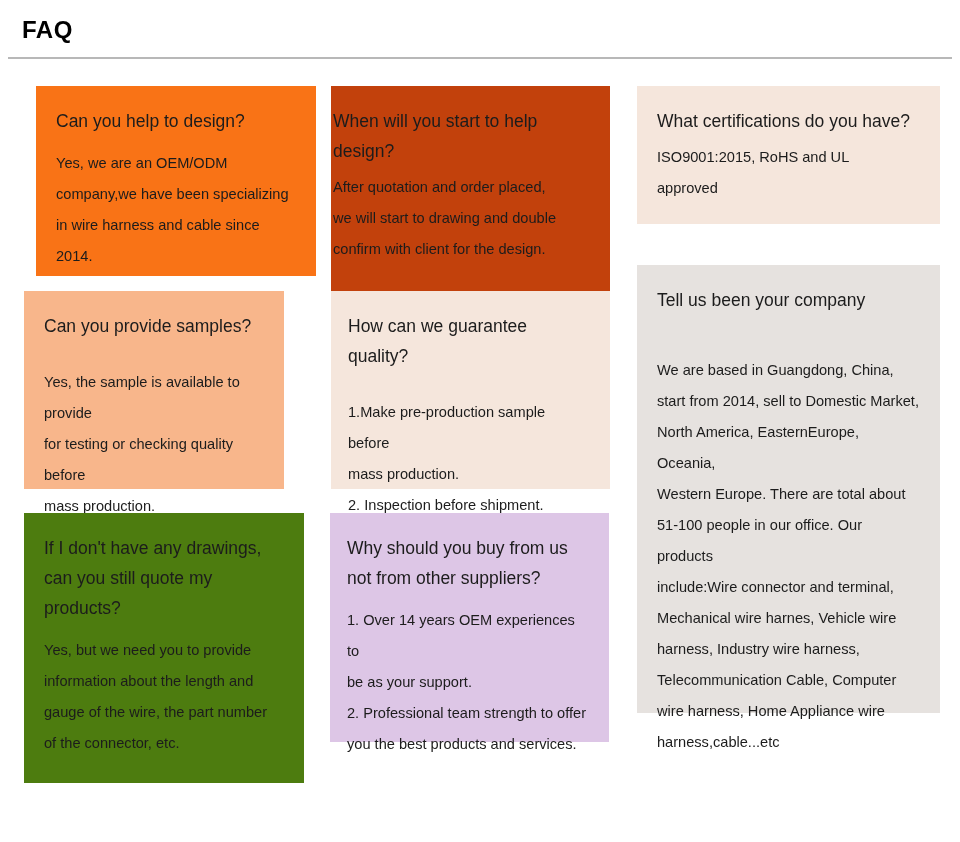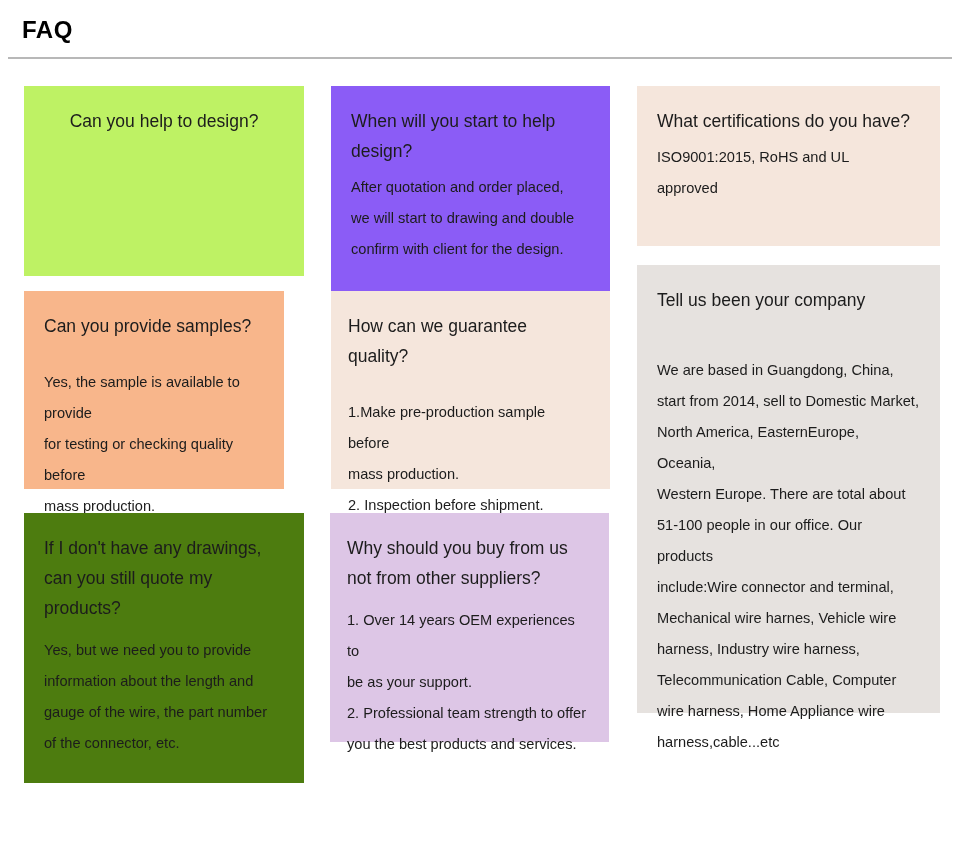--- a/index.html
+++ b/index.html
@@ -79,32 +79,35 @@
 </head>
 <body>
 
 <div id="page-header">
   <div id="page-title">FAQ</div>
   <div id="header-divider"></div>
 </div>
 
 <div id="faq-board">
 
-  <div class="faq-card" style="left:24px; top:86px; width:280px; height:190px; background:#bef264;text-align:center;">
+  <div class="faq-card" style="left:36px; top:86px; width:280px; height:190px; background:#f97316;">
     <div class="faq-question">Can you help to design?</div>
+    <div class="faq-answer">Yes, we are an OEM/ODM
+company,we have been specializing
+in wire harness and cable since 2014.</div>
   </div>
 
-  <div class="faq-card tight" style="left:331px; top:86px; width:279px; height:220px; background:#8b5cf6; padding-left:20px;">
+  <div class="faq-card tight" style="left:331px; top:86px; width:279px; height:220px; background:#c2410c; padding-left:2px;">
     <div class="faq-question">When will you start to help design?</div>
     <div class="faq-answer">After quotation and order placed,
 we will start to drawing and double
 confirm with client for the design.</div>
   </div>
 
-  <div class="faq-card tight" style="left:637px; top:86px; width:303px; height:160px; background:#f5e6dc;">
+  <div class="faq-card tight" style="left:637px; top:86px; width:303px; height:138px; background:#f5e6dc;">
     <div class="faq-question">What certifications do you have?</div>
     <div class="faq-answer">ISO9001:2015, RoHS and UL
 approved</div>
   </div>
 
   <div class="faq-card gap-lg" style="left:24px; top:291px; width:260px; height:198px; background:#f8b68b;">
     <div class="faq-question">Can you provide samples?</div>
     <div class="faq-answer">Yes, the sample is available to provide
 for testing or checking quality before
 mass production.</div>

